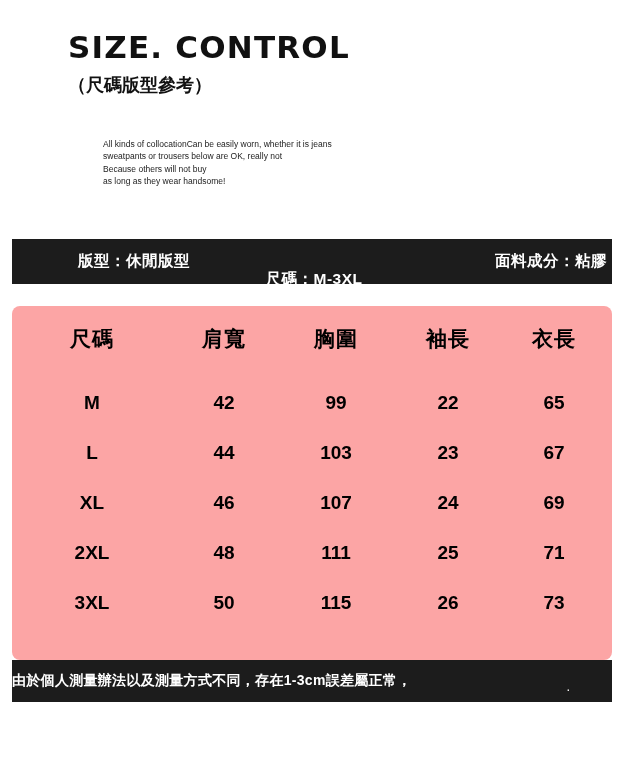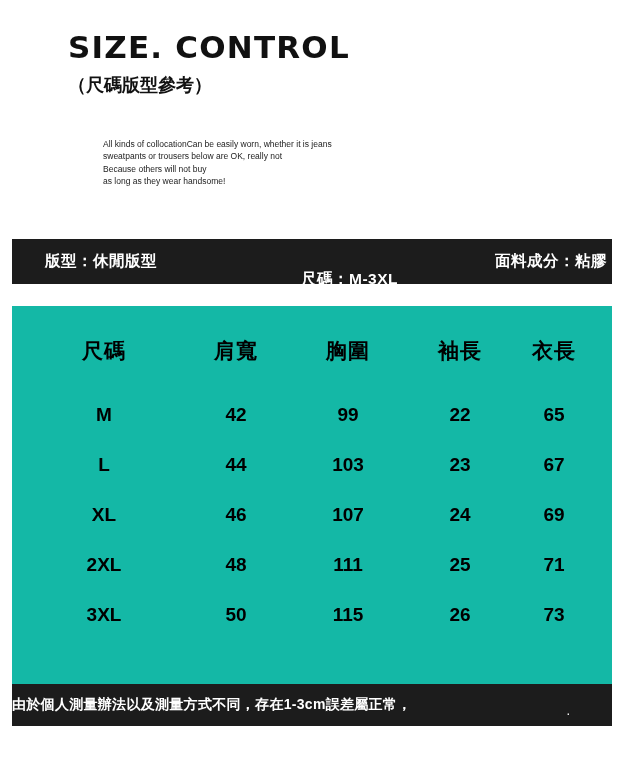--- a/index.html
+++ b/index.html
@@ -74,32 +74,33 @@
     height: 45px;
     display: flex;
     align-items: center;
   }
   .band-dark .cell {
     font-size: 15.5px;
     font-weight: bold;
     white-space: nowrap;
     letter-spacing: 0.5px;
   }
-  .band-dark .c1 { flex: 0 0 218px; padding-left: 33px; box-sizing: border-box; }
-  .band-dark .c2 { flex: 0 0 168px; text-align: right; margin-top: 36px; }
+  .band-dark .c1 { flex: 0 0 218px; padding-left: 66px; box-sizing: border-box; }
+  .band-dark .c2 { flex: 0 0 168px; text-align: center; margin-top: 36px; }
   .band-dark .c3 { flex: 1 1 auto; text-align: right; padding-right: 5px; box-sizing: border-box; }
 
   .gap-white {
     height: 22px;
     background: #ffffff;
   }
 
   .grid-area {
-    background: #14b8a6;
-    padding: 16px;
+    background: #fca5a5;
+    padding: 4px;
+    border-radius: 8px;
   }
   .row {
     display: flex;
     align-items: center;
   }
   .row .cell {
     text-align: center;
     box-sizing: border-box;
   }
   .col-size { flex: 0 0 152px; }

